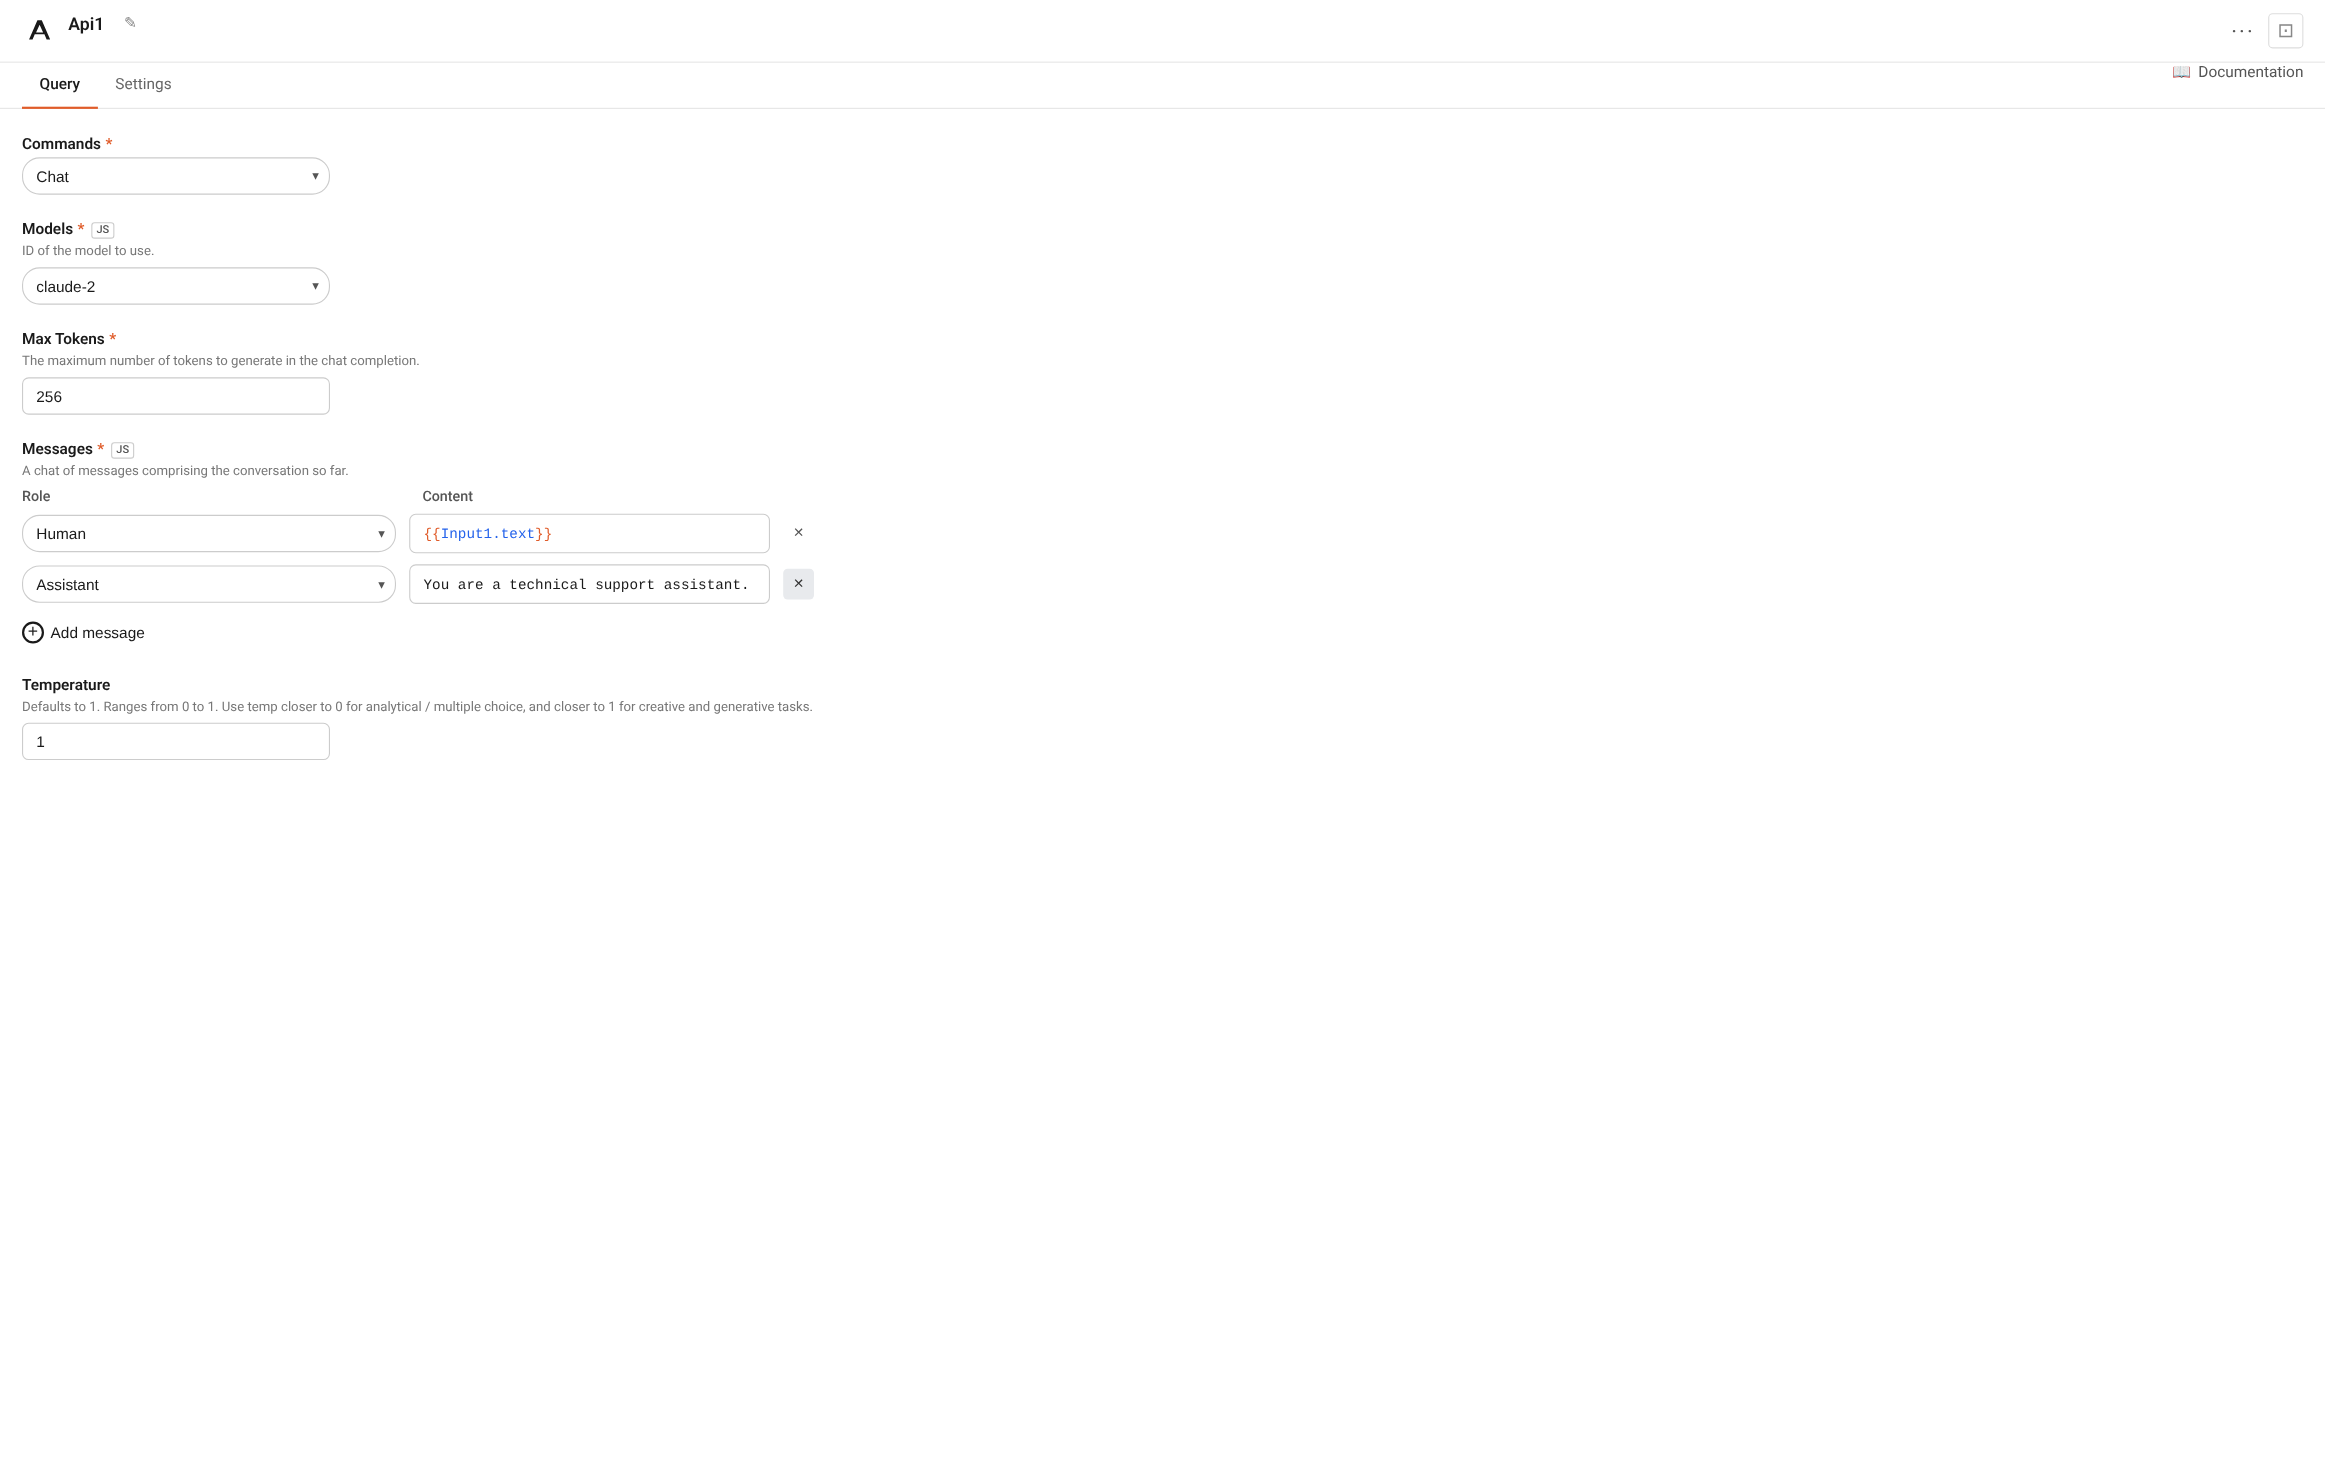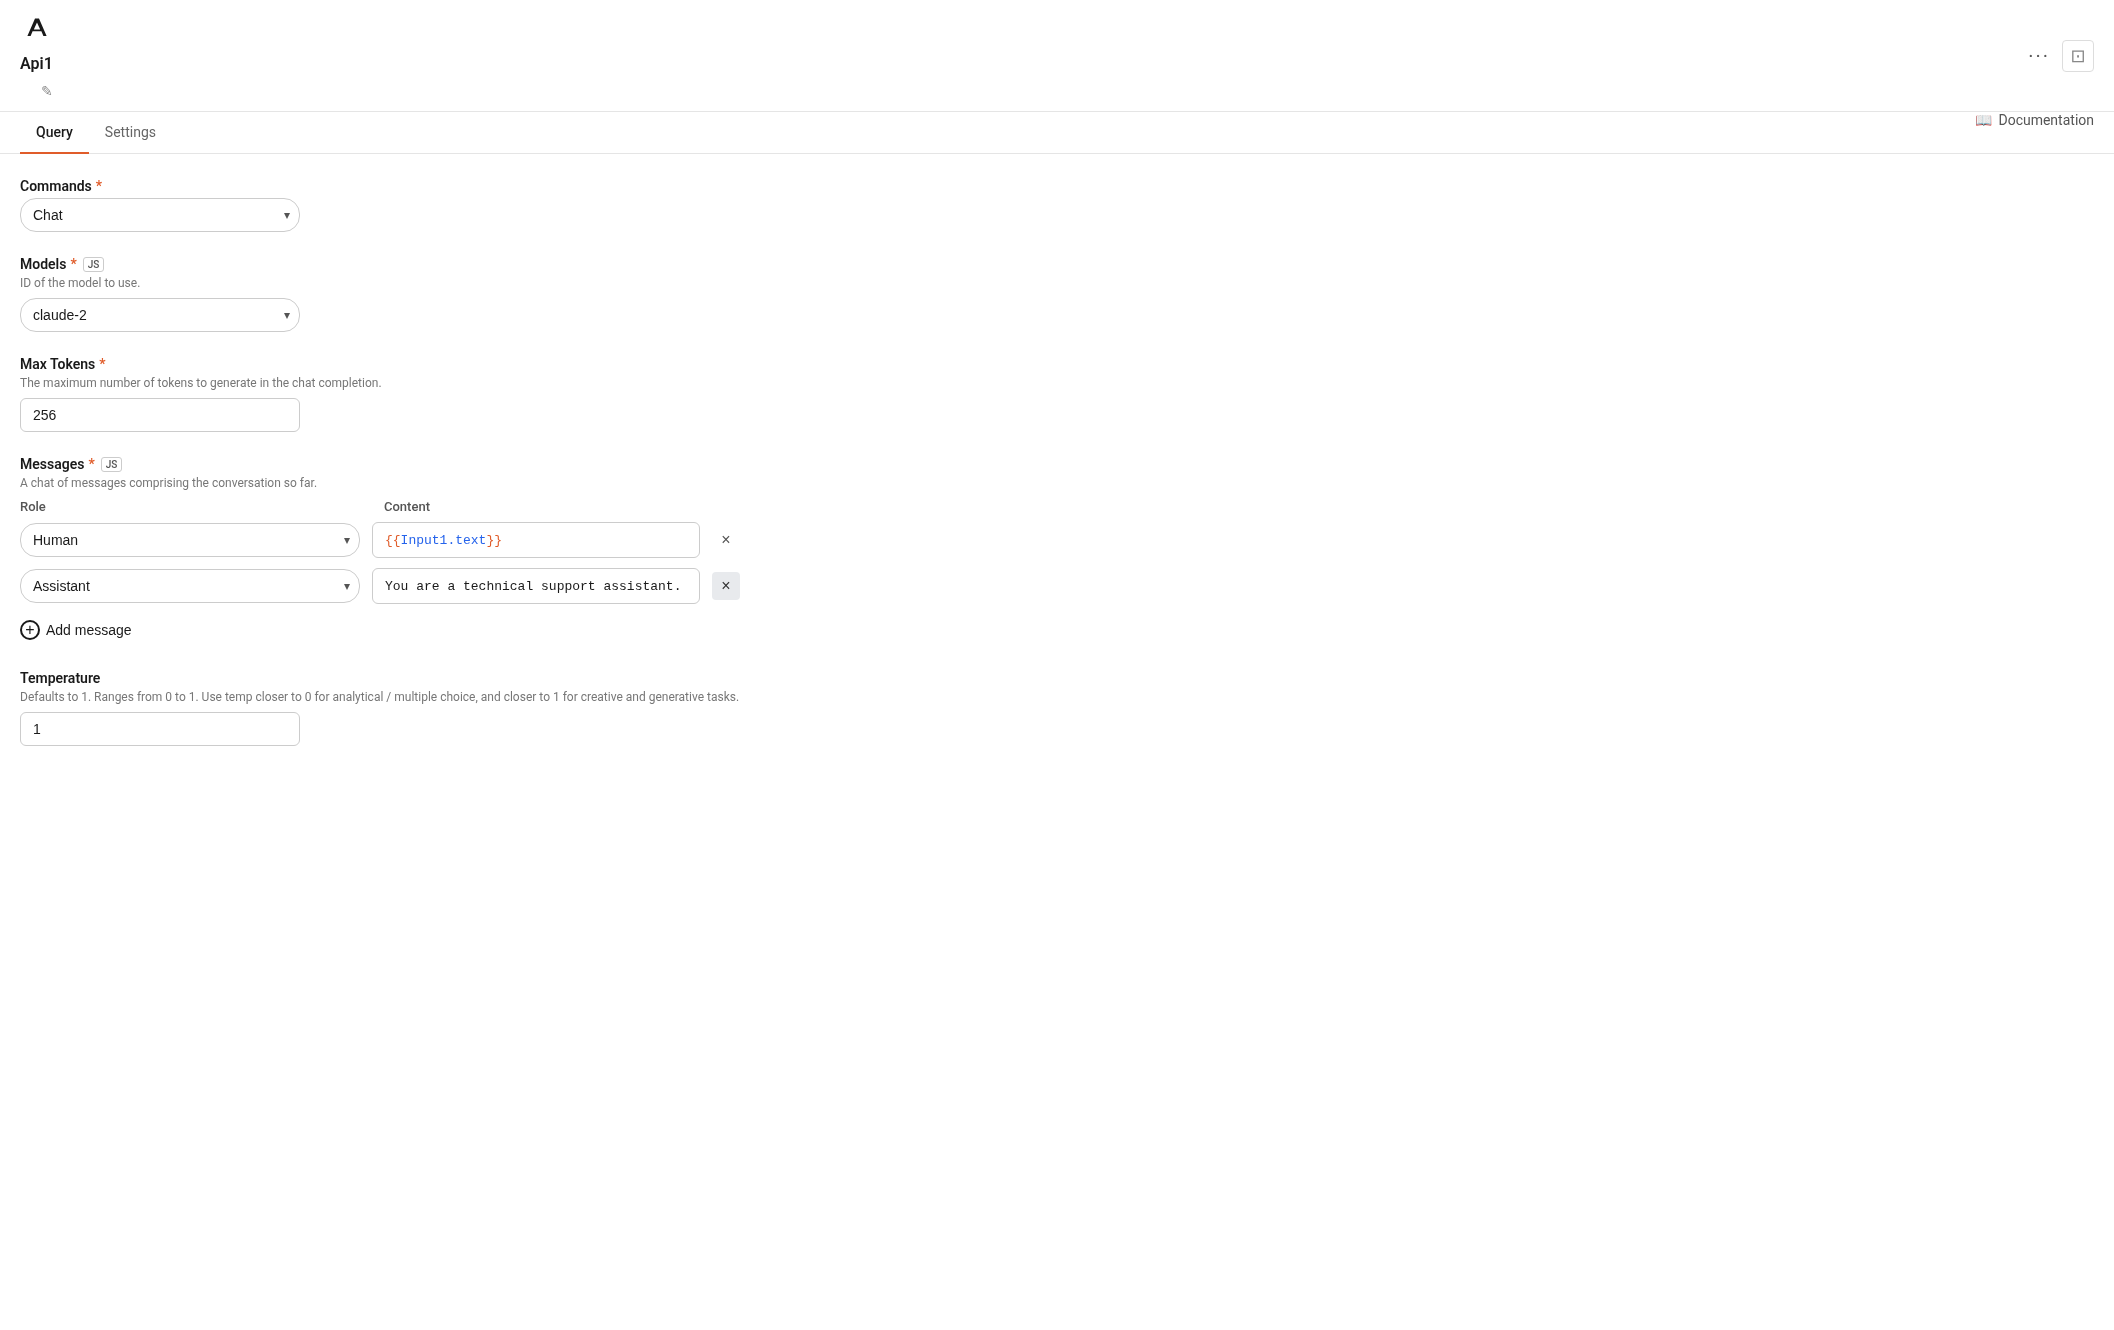--- a/index.html
+++ b/index.html
@@ -13,23 +13,22 @@
     
     .header {
       display: flex;
       align-items: center;
       padding: 12px 20px;
       border-bottom: 1px solid #e5e5e5;
       position: relative;
     }
     .header-logo {
       display: flex;
-      align-items: flex-end;
+      align-items: flex-start;
       gap: 10px;
-      flex-direction: column;
     }
     .logo-svg {
       width: 32px;
       height: 32px;
     }
     .header-title {
       font-size: 16px;
       font-weight: 600;
       color: #1a1a1a;
     }

